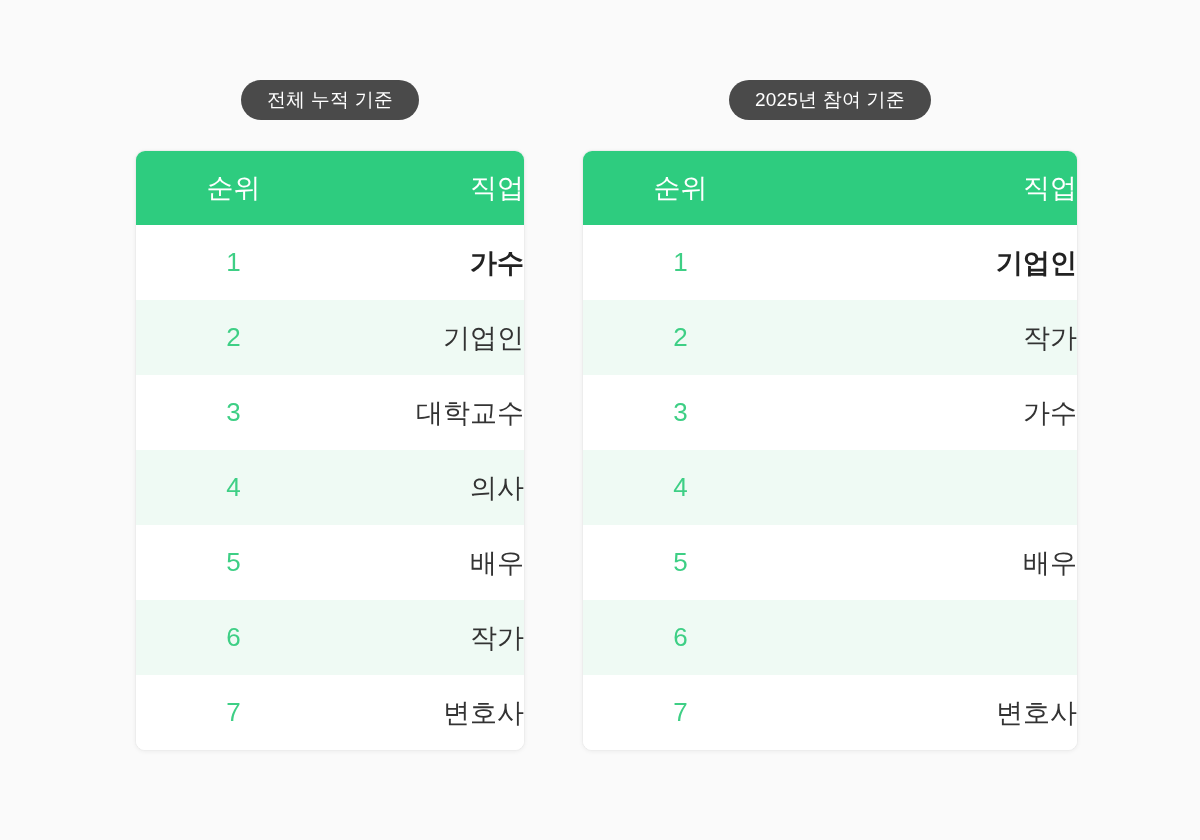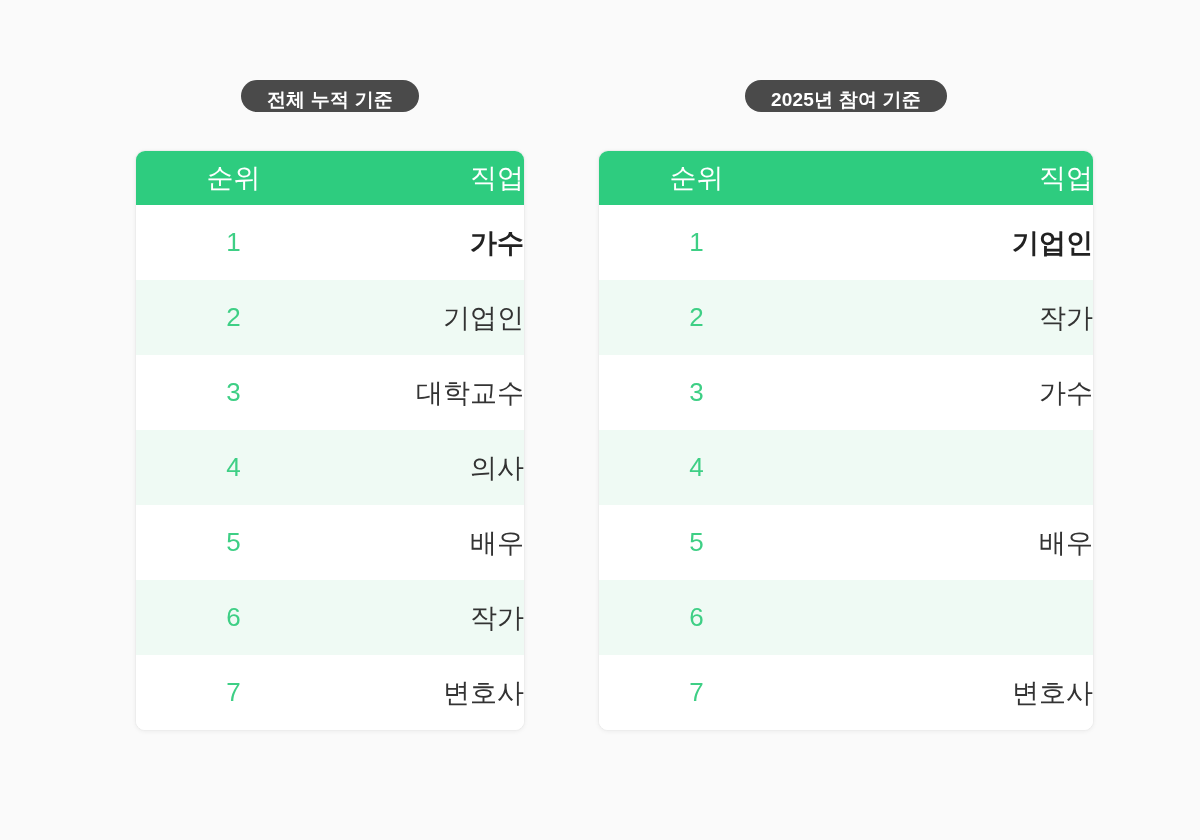--- a/index.html
+++ b/index.html
@@ -6,48 +6,48 @@
   html, body {
     width: 1200px; height: 840px;
     background: #fafafa;
     font-family: "Liberation Sans", "DejaVu Sans", sans-serif;
     overflow: hidden;
   }
   .stage { position: relative; width: 1200px; height: 840px; }
 
   .panel { position: absolute; top: 80px; }
   .panel.left  { left: 135px; width: 390px; }
-  .panel.right { left: 598px; width: 496px; }
+  .panel.right { left: 582px; width: 496px; }
 
   .badge-wrap { text-align: center; height: 40px; margin-bottom: 30px; }
   .badge {
     display: inline-block;
     background: #4a4a4a;
     color: #ffffff;
     font-size: 19px;
-    font-weight: 700;
+    font-weight: 400;
     line-height: 40px;
-    height: 32px;
+    height: 40px;
     padding: 0 26px;
     border-radius: 20px;
     letter-spacing: 0.2px;
   }
 
   .card {
     background: #ffffff;
     border: 1px solid #ededed;
     border-radius: 10px;
     overflow: hidden;
     box-shadow: 0 1px 4px rgba(0,0,0,0.05);
   }
 
   .t-header {
     display: flex;
     align-items: center;
-    height: 54px;
+    height: 74px;
     background: #2ecc7f;
     color: #ffffff;
     font-size: 27px;
     font-weight: 500;
   }
   .t-row {
     display: flex;
     align-items: center;
     height: 75px;
     background: #ffffff;

